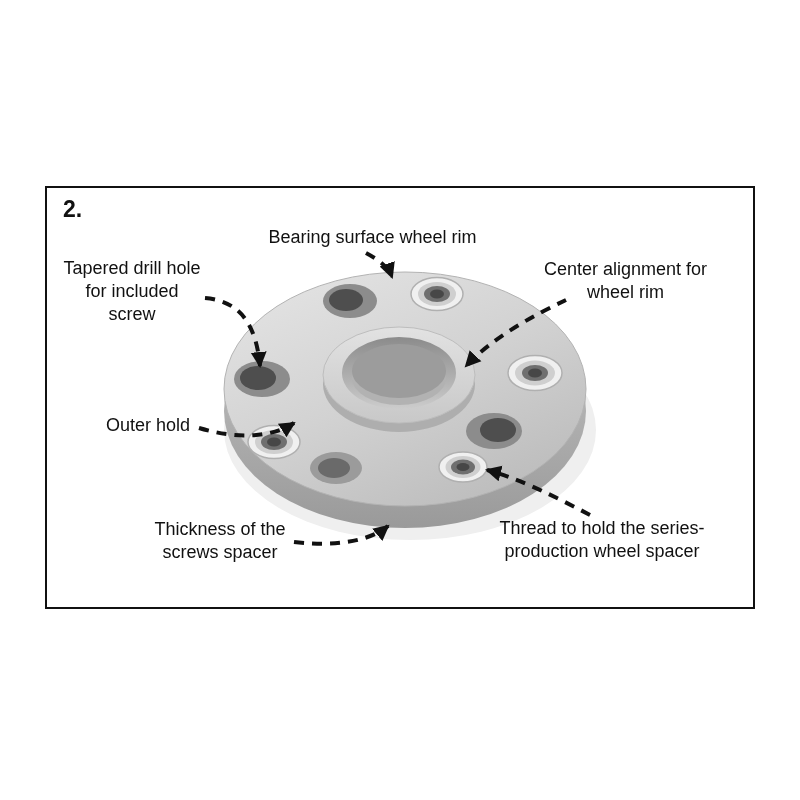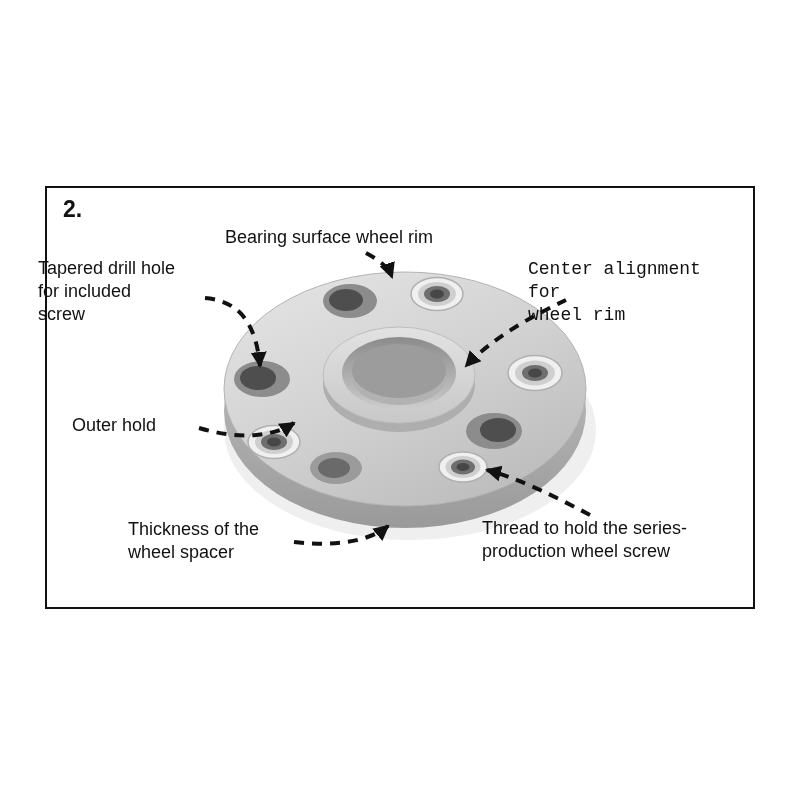--- a/index.html
+++ b/index.html
@@ -2,25 +2,25 @@
 <html><head>
 <meta charset="utf-8">
 <style>
   html,body{margin:0;padding:0;background:#ffffff;}
   body{width:800px;height:800px;position:relative;overflow:hidden;
        font-family:"Liberation Sans", sans-serif;color:#111111;}
   .frame{position:absolute;left:45px;top:186px;width:706px;height:419px;
          border:2px solid #111111;background:#ffffff;}
   .illustration{position:absolute;left:0;top:0;width:800px;height:800px;pointer-events:none;}
   .step{position:absolute;left:63px;top:196px;font-size:23px;font-weight:bold;z-index:3;}
-  .label{position:absolute;z-index:3;font-size:18px;line-height:23px;
+  .label{position:absolute;z-index:3;font-size:18px;line-height:23px;text-align:center;
          white-space:pre-line;}
   .lbl-bearing{left:225px;top:226px;width:295px;}
   .lbl-tapered{left:38px;top:257px;width:188px;}
-  .lbl-center{left:528px;top:258px;width:195px;font-family:Liberation Mono, monospace;}
+  .lbl-center{left:528px;top:258px;width:195px;}
   .lbl-bezel{left:72px;top:414px;width:152px;}
   .lbl-thickness{left:128px;top:518px;width:184px;}
   .lbl-thread{left:482px;top:517px;width:240px;}
 </style>
 </head>
 <body>
 
 <div class="frame"></div>
 
 <svg class="illustration" viewBox="0 0 800 800" xmlns="http://www.w3.org/2000/svg">
@@ -126,16 +126,16 @@
 <div class="label lbl-tapered">Tapered drill hole
 for included
 screw</div>
 
 <div class="label lbl-center">Center alignment for
 wheel rim</div>
 
 <div class="label lbl-bezel">Outer hold</div>
 
 <div class="label lbl-thickness">Thickness of the
-wheel spacer</div>
+screws spacer</div>
 
 <div class="label lbl-thread">Thread to hold the series-
-production wheel screw</div>
+production wheel spacer</div>
 
 </body></html>

